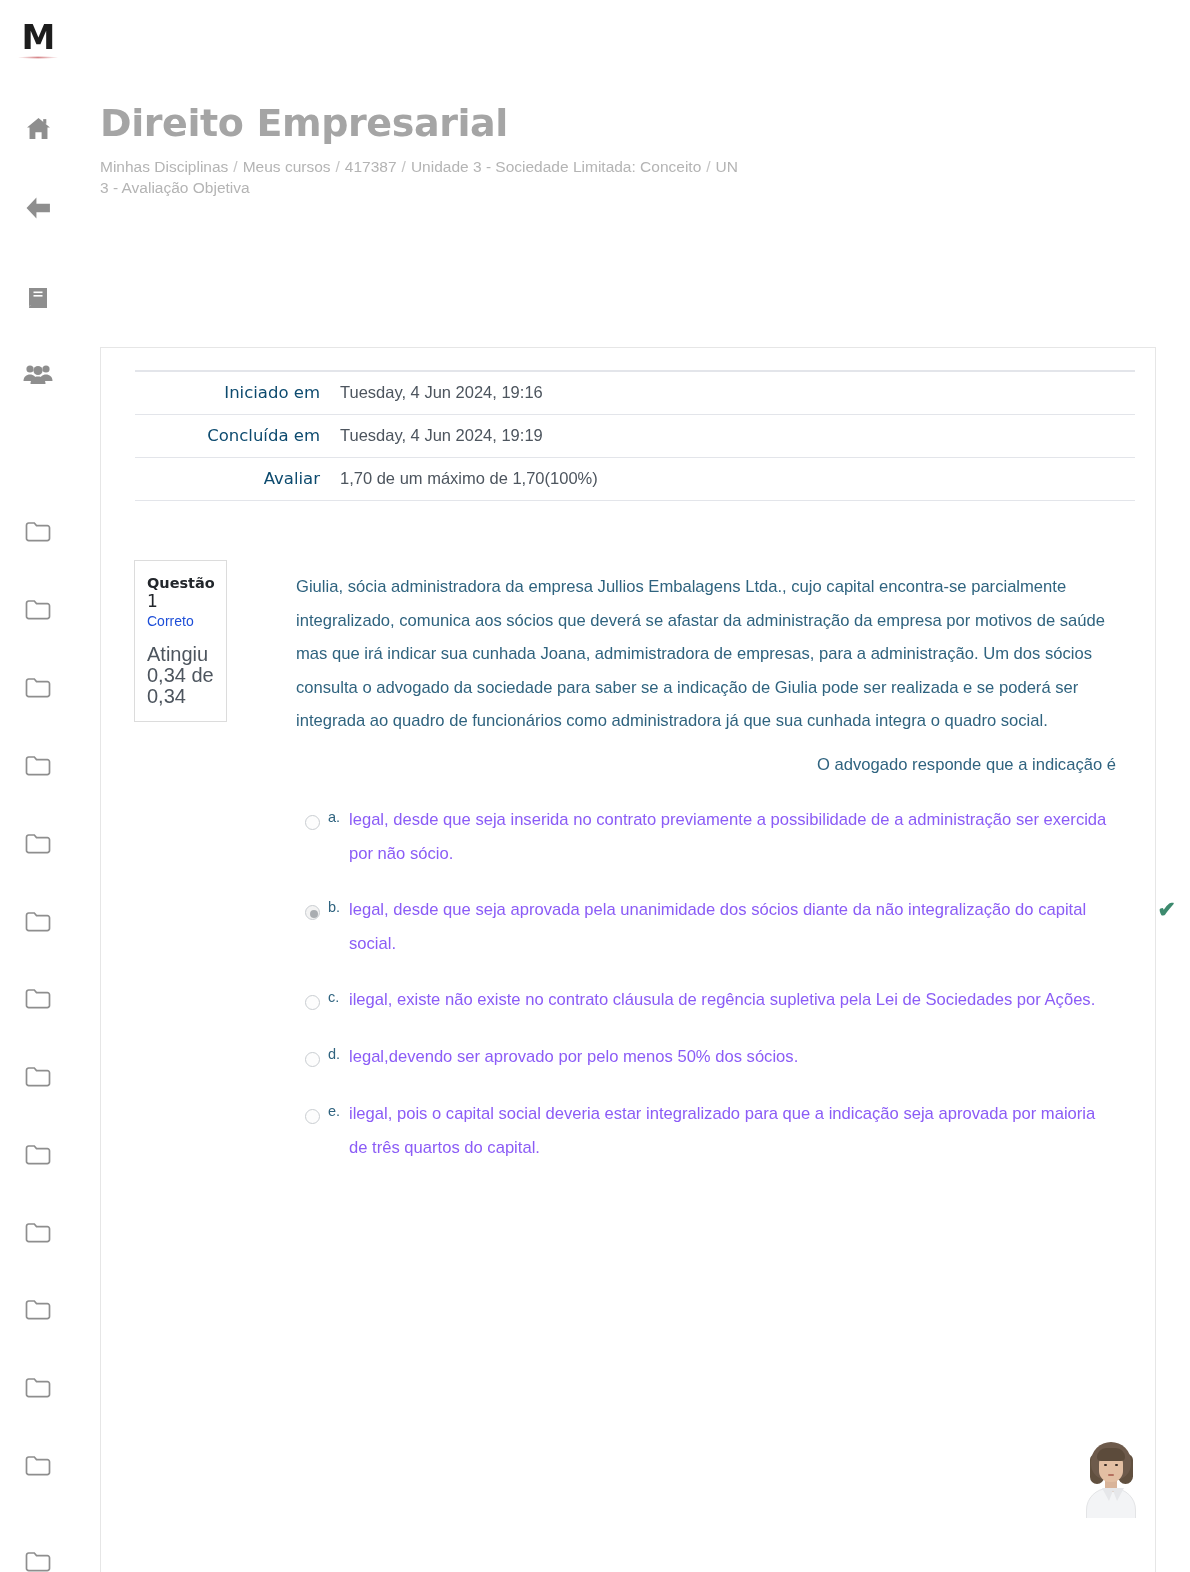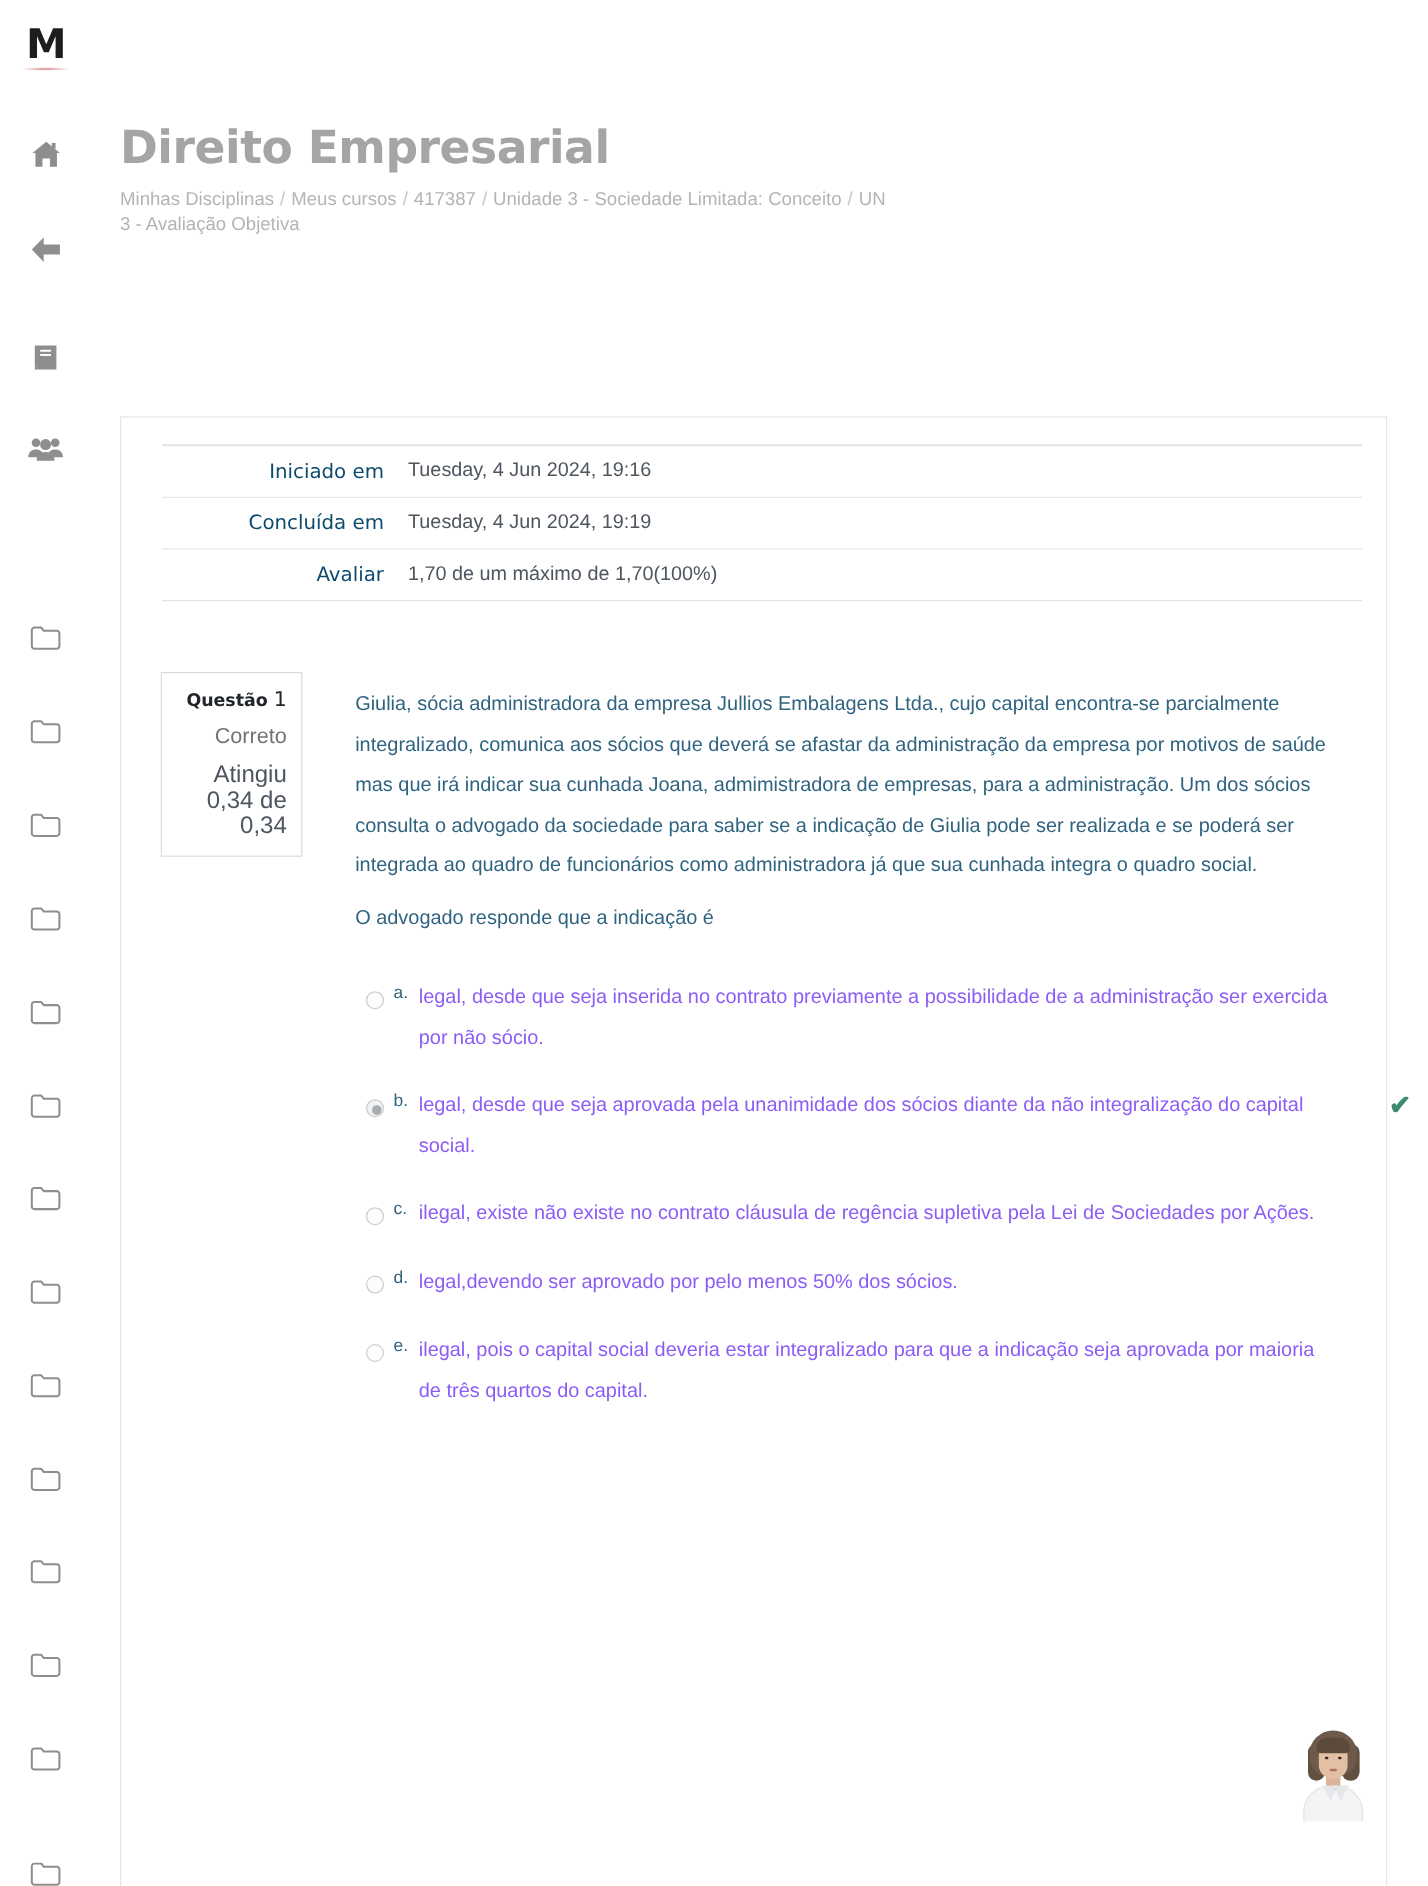--- a/index.html
+++ b/index.html
@@ -115,60 +115,59 @@
 
   
   #question-block {
     position: absolute;
     left: 0; top: 212px;
     width: 1056px;
   }
   #question-info {
     position: absolute;
     left: 33px; top: 0;
-    width: 118px;
+    width: 93px;
     border: 1px solid #dcdcdc;
     background: #ffffff;
     padding: 13px 12px 14px 12px;
-    text-align: right;
   }
   #question-info .q-number {
     font-size: 14.5px;
     color: #22262b;
     font-weight: 700;
     line-height: 18px;
     font-family: "DejaVu Sans", sans-serif;
   }
   #question-info .q-number .num {
     font-weight: 400;
     font-size: 17px;
   }
   #question-info .q-state {
-    margin-top: 11px;
-    font-size: 18px;
-    color: #737373;
+    margin-top: 1px;
+    font-size: 14px;
+    color: #1d4ed8;
     line-height: 18px;
   }
   #question-info .q-grade {
     margin-top: 14px;
     font-size: 20px;
     color: #4d555e;
     line-height: 21px;
   }
 
   #question-body {
     position: absolute;
     left: 195px; top: 10px;
     width: 820px;
     color: #2f637f;
     font-size: 16.6px;
     line-height: 33.5px;
   }
   #question-body p { margin: 0 0 10px 0; }
-  #question-body p.stem-last { margin-bottom: 33px; }
+  #question-body p.stem-last { margin-bottom: 22px; text-align: right; }
 
   #answer-prompt {
     margin: 0 0 6px 0;
     color: #2f637f;
     font-size: 16.6px;
     line-height: 33.5px;
   }
 
   .answer-list { list-style: none; margin: 0; padding: 0; }
   .answer-row {

